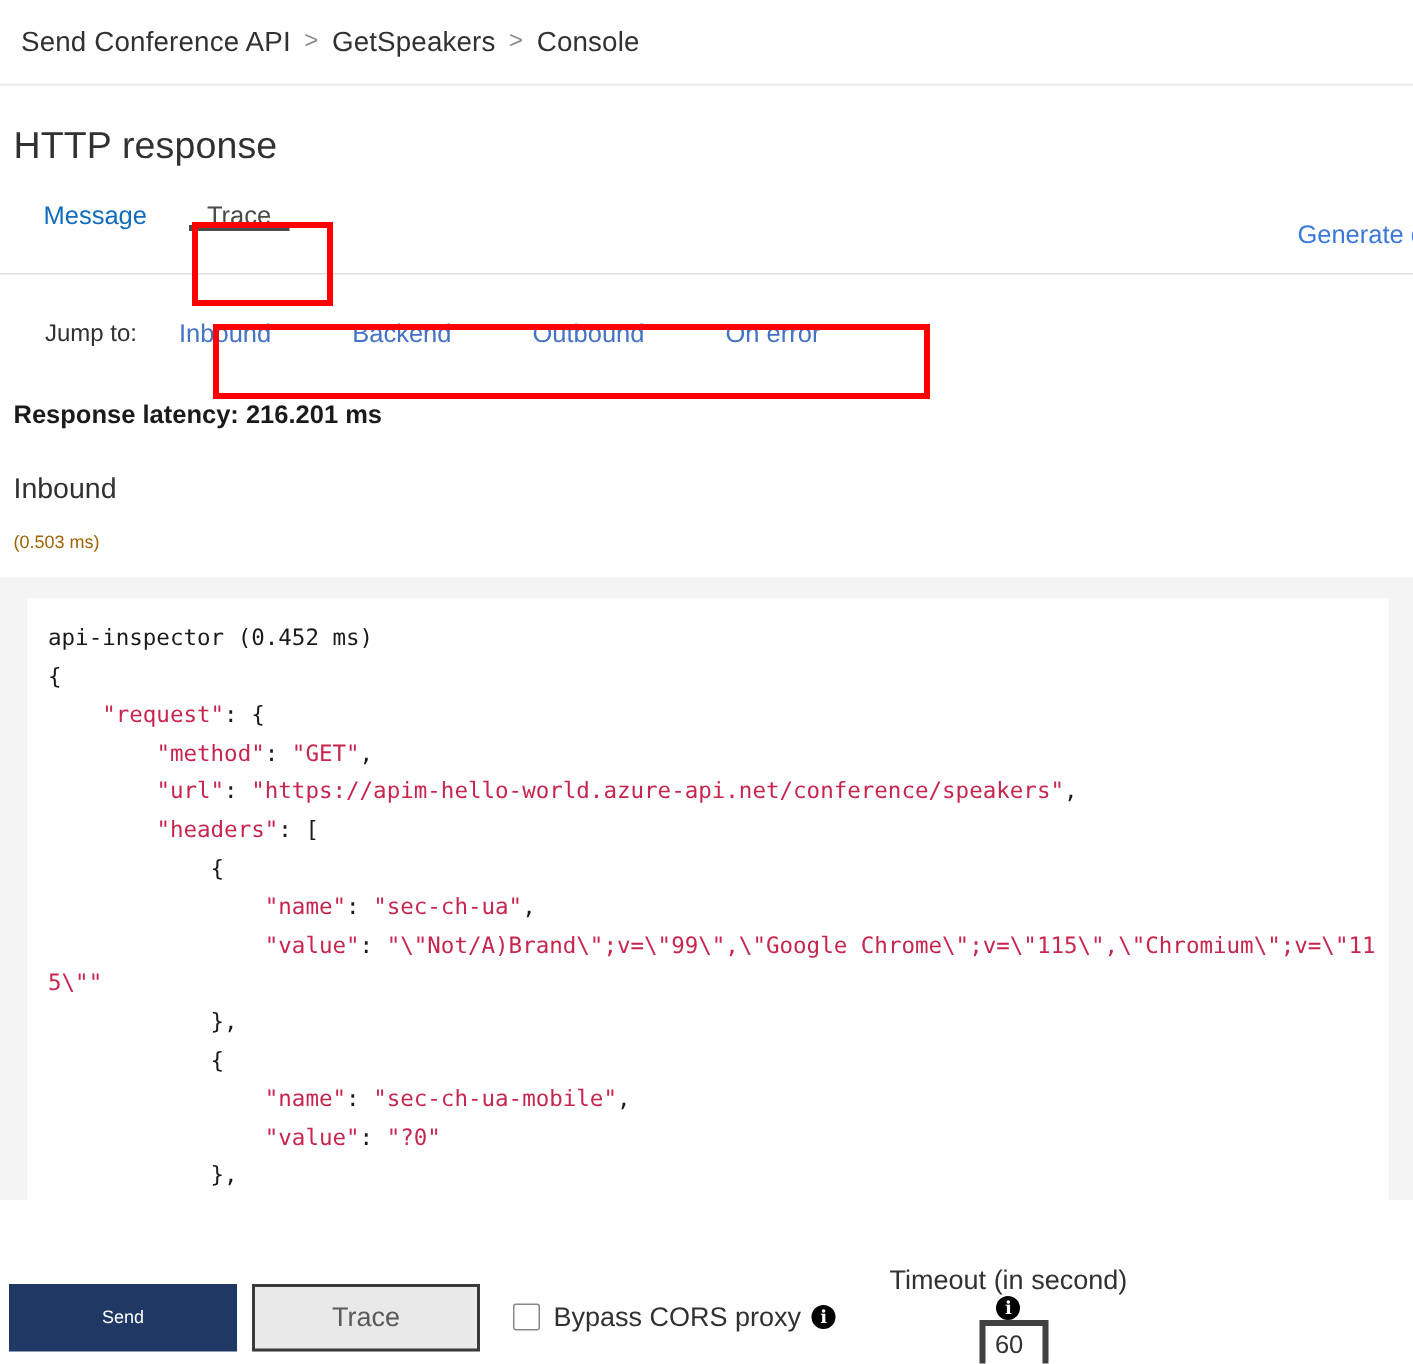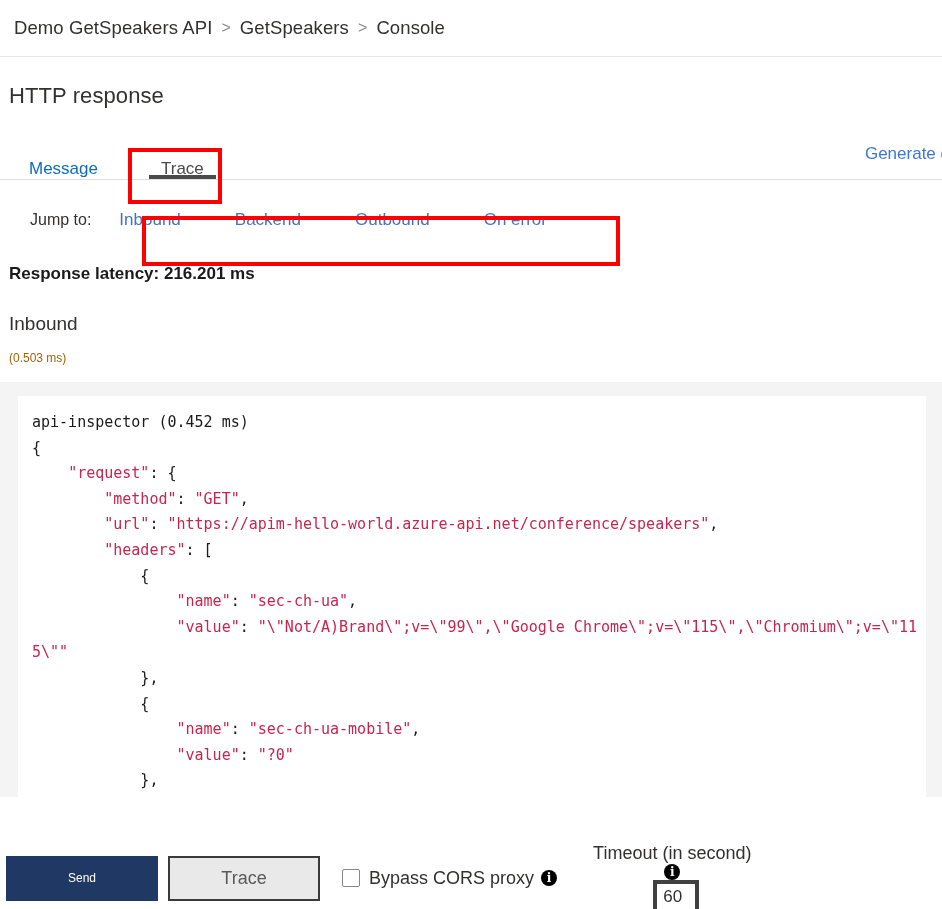--- a/index.html
+++ b/index.html
@@ -31,40 +31,39 @@
   .breadcrumb .crumb { white-space: nowrap; }
   .breadcrumb .sep {
     margin: 0 9px;
     color: #8a8886;
     font-size: 16px;
   }
 
   
   .page-title {
     margin: 26px 0 0 9px;
-    font-size: 22px;
+    font-size: 25px;
     font-weight: 400;
     color: #323130;
     letter-spacing: .1px;
   }
 
   
   .tabs-wrap {
     position: relative;
     margin-top: 22px;
     height: 48px;
     border-bottom: 1px solid #e1e1e1;
   }
   .tabs {
     display: flex;
-    align-items: flex-end;
+    align-items: flex-start;
     height: 48px;
     padding-left: 9px;
     box-sizing: border-box;
-    gap: 23px;
   }
   .tab {
     display: flex;
     align-items: center;
     justify-content: center;
     padding: 0 20px;
     font-size: 17px;
     color: #0f6cbd;
     cursor: pointer;
     position: relative;
@@ -279,21 +278,21 @@
     color: #323130;
     padding: 0 6px;
     font-family: "Liberation Sans", sans-serif;
     background: #ffffff;
   }
 </style>
 </head>
 <body>
 
 <div class="breadcrumb">
-  <span class="crumb">Demo GetSpeakers API</span>
+  <span class="crumb">Send Conference API</span>
   <span class="sep">&gt;</span>
   <span class="crumb">GetSpeakers</span>
   <span class="sep">&gt;</span>
   <span class="crumb">Console</span>
 </div>
 
 <h1 class="page-title">HTTP response</h1>
 
 <div class="tabs-wrap">
   <div class="tabs">

